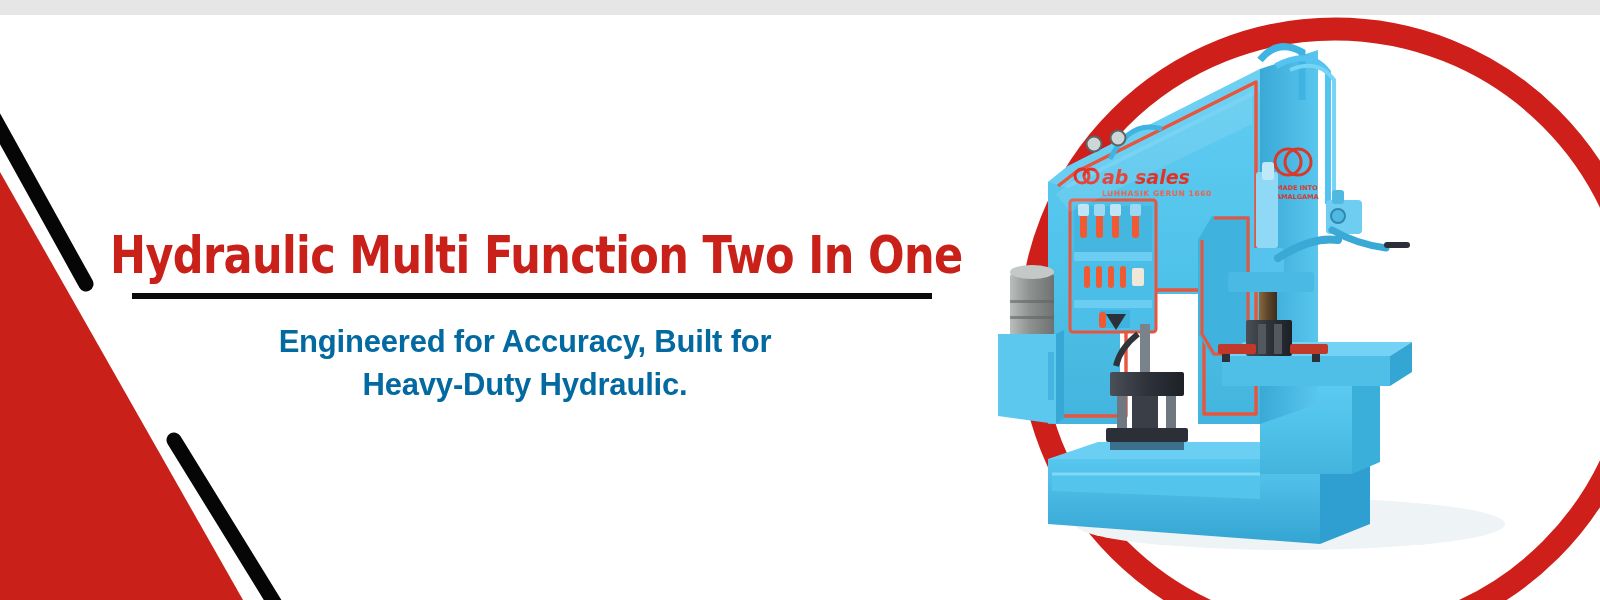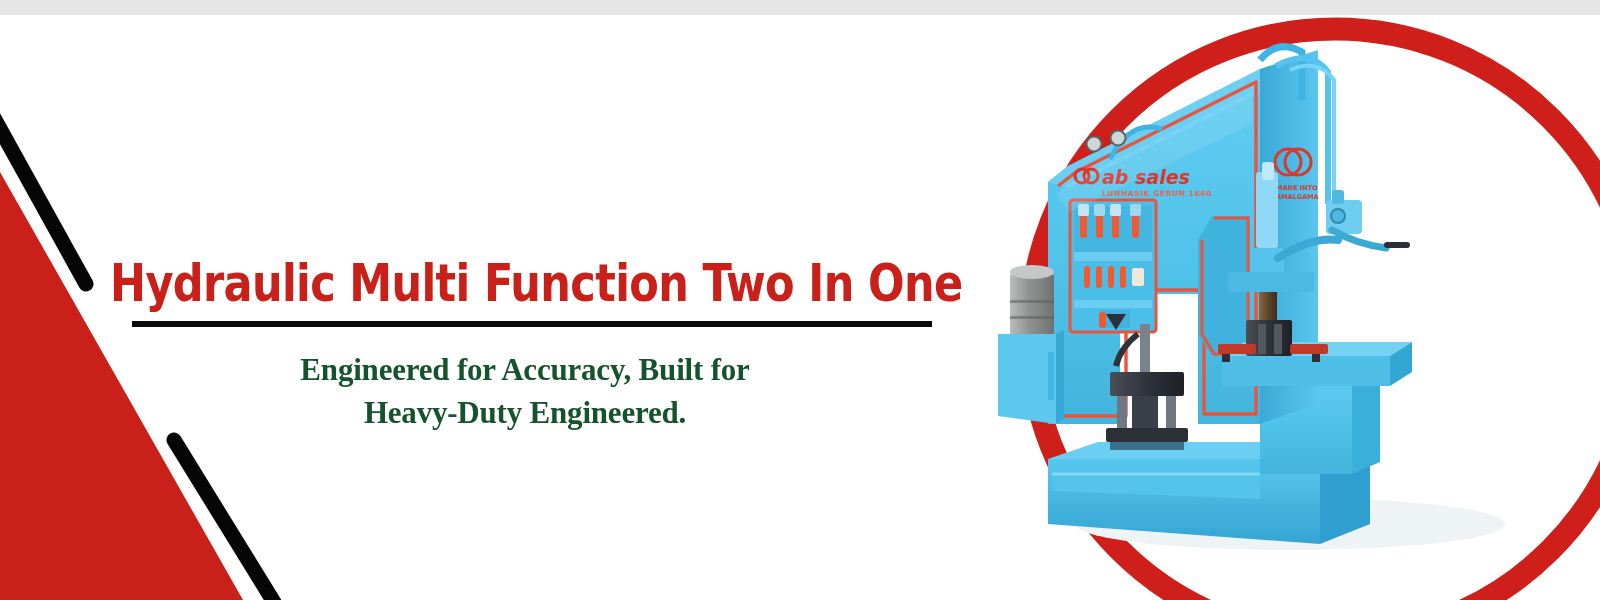--- a/index.html
+++ b/index.html
@@ -38,21 +38,20 @@
     width: 420px;
     height: 600px;
   }
 
   
   .text-block {
     position: absolute;
     left: 110px;
     top: 228px;
     width: 860px;
-    margin-top: 28px;
   }
   .headline {
     margin: 0;
     font-family: "DejaVu Sans", sans-serif;
     font-size: 52px;
     line-height: 1.04;
     font-weight: bold;
     font-stretch: condensed;
     letter-spacing: -0.7px;
     color: #c9201a;
@@ -63,25 +62,25 @@
   .divider {
     margin: 11px 0 0 22px;
     width: 800px;
     height: 6px;
     background: #0a0a0a;
   }
   .subhead {
     margin: 22px 0 0 0;
     width: 830px;
     text-align: center;
-    font-family: Liberation Serif, serif;
+    font-family: Liberation Sans, sans-serif;
     font-size: 31px;
     line-height: 1.38;
     font-weight: bold;
-    color: #14532d;
+    color: #0369a1;
     letter-spacing: -0.2px;
   }
   .subhead .line { display: block; }
 
   
   .product-area {
     position: absolute;
     left: 960px;
     top: 4px;
     width: 640px;
@@ -109,21 +108,21 @@
 
       <line x1="174" y1="440" x2="280" y2="612" stroke="#060606" stroke-width="15" stroke-linecap="round"></line>
     </svg>
   </div>
 
   <div class="text-block">
     <h1 class="headline">Hydraulic Multi Function Two In One</h1>
     <div class="divider"></div>
     <p class="subhead">
       <span class="line">Engineered for Accuracy, Built for</span>
-      <span class="line">Heavy-Duty Engineered.</span>
+      <span class="line">Heavy-Duty Hydraulic.</span>
     </p>
   </div>
 
   <div class="product-area">
     <svg class="product-svg" viewBox="0 0 640 600" preserveAspectRatio="none" aria-hidden="true">
       <defs>
         <clipPath id="bannerClip">
             <rect x="0" y="0" width="640" height="600"></rect>
           </clipPath>
         <linearGradient id="bodyGrad" x1="0" y1="0" x2="0" y2="1">

